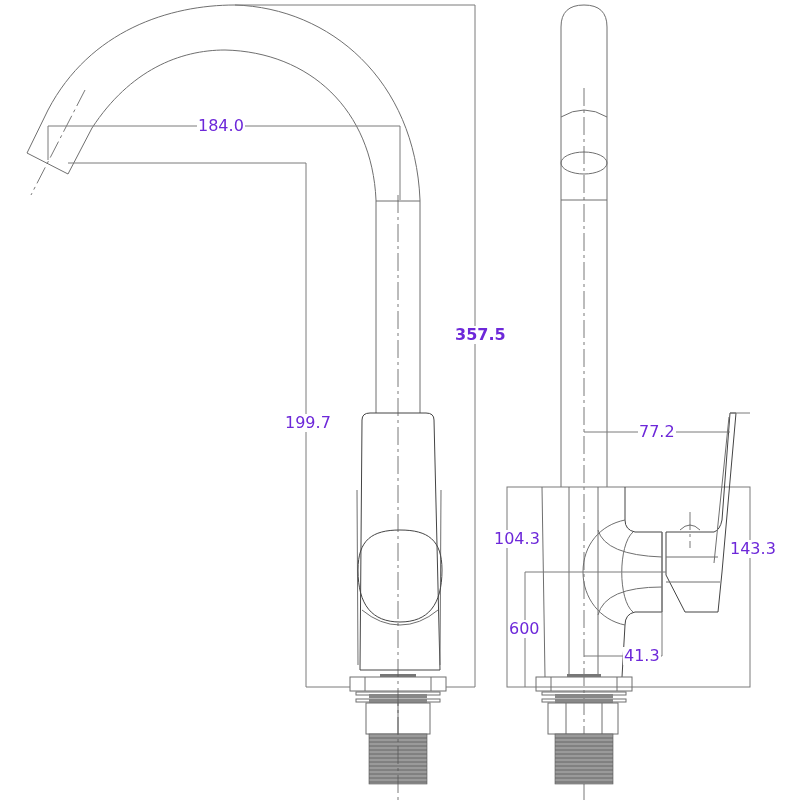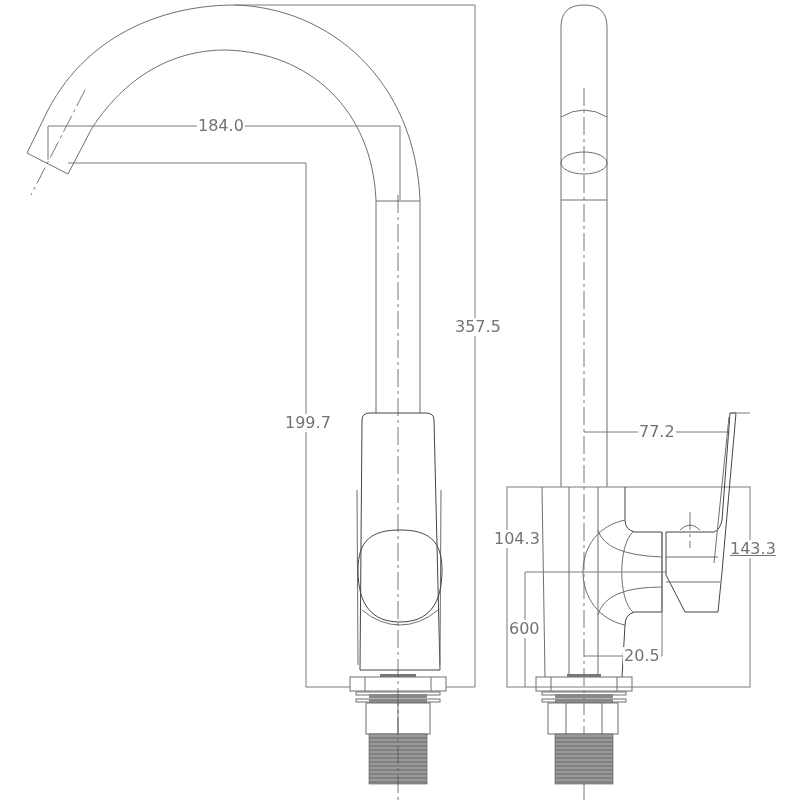--- a/index.html
+++ b/index.html
@@ -3,21 +3,21 @@
 <meta charset="utf-8">
 <style>
   html, body { margin: 0; padding: 0; background: #ffffff; }
   body { width: 800px; height: 800px; overflow: hidden; position: relative; font-family: "DejaVu Sans", sans-serif; }
   svg { position: absolute; left: 0; top: 0; }
   .ln { fill: none; stroke: #6f6f6f; stroke-width: 1; }
   .lnd { fill: none; stroke: #444; stroke-width: 1; }
   .dim { fill: none; stroke: #7a7a7a; stroke-width: 1; }
   .ctr { fill: none; stroke: #555; stroke-width: 0.8; stroke-dasharray: 18 4 3 4; }
   .thr { fill: #9a9a9a; stroke: #555; stroke-width: 0.6; }
-  .lbl { position: absolute; font-size: 16px; color: #737373; background: #fff; line-height: 18px; padding: 0 1px; white-space: nowrap; }
+  .lbl { position: absolute; font-size: 16px; color: #6d28d9; background: #fff; line-height: 18px; padding: 0 1px; white-space: nowrap; }
 </style>
 </head>
 <body>
 
 <svg width="800" height="800" viewBox="0 0 800 800" xmlns="http://www.w3.org/2000/svg">
 
   <g>
 
     <path class="ln" d="M48,110 C90,30 170,5 235,5 C330,8 415,80 420,200"></path>
     <path class="ln" d="M92,128 C130,70 180,50 225,50 C310,52 372,110 376,200"></path>
@@ -105,20 +105,20 @@
     </g>
 
     <polyline class="dim" points="584,432 730,432"></polyline>
     <polyline class="dim" points="525,687 525,572 666,572"></polyline>
     <polyline class="dim" points="584,656 662,656 662,532"></polyline>
     <line class="dim" x1="730" y1="413" x2="750" y2="413"></line>
   </g>
 </svg>
 
 <div class="lbl" style="left:197px; top:117px;">184.0</div>
-<div class="lbl" style="left:454px; top:318px;">357.5</div>
+<div class="lbl" style="left:454px; top:326px;font-weight:bold;">357.5</div>
 <div class="lbl" style="left:284px; top:414px;">199.7</div>
 
 <div class="lbl" style="left:638px; top:423px;text-align:right;">77.2</div>
 <div class="lbl" style="left:485px; top:530px;margin-left:8px;">104.3</div>
-<div class="lbl" style="left:729px; top:540px;text-decoration:underline;">143.3</div>
+<div class="lbl" style="left:729px; top:540px;">143.3</div>
 <div class="lbl" style="left:508px; top:620px;text-align:center;">600</div>
-<div class="lbl" style="left:623px; top:647px;">20.5</div>
+<div class="lbl" style="left:623px; top:647px;">41.3</div>
 
 </body></html>

